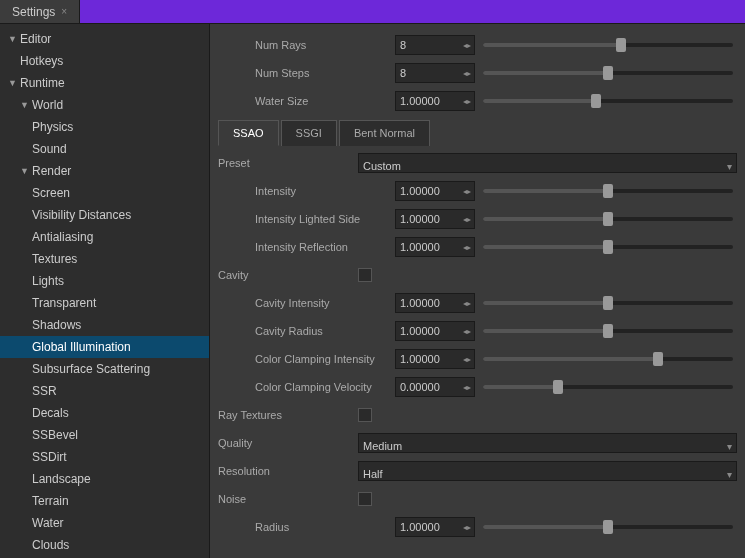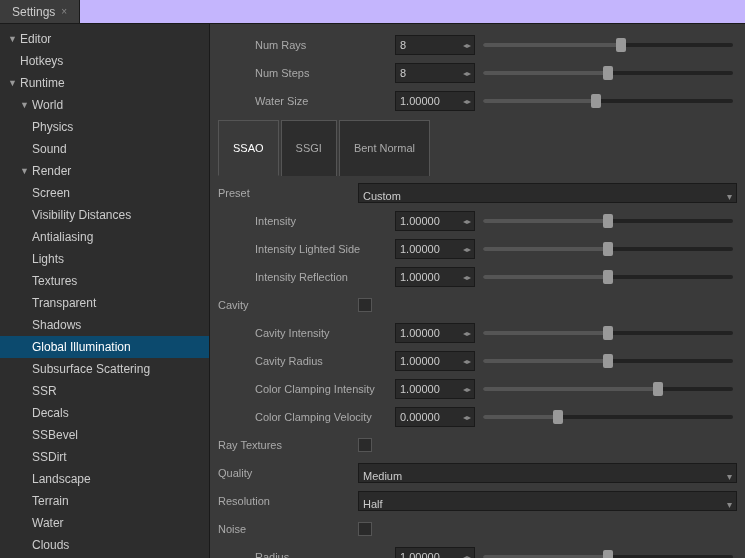--- a/index.html
+++ b/index.html
@@ -8,21 +8,21 @@
       font-family: 'Segoe UI', Arial, sans-serif;
       font-size: 12px;
       color: #cccccc;
       width: 745px;
       height: 558px;
       overflow: hidden;
     }
 
     
     .tab-bar {
-      background: #c4b5fd;
+      background: #6d28d9;
       display: flex;
       align-items: center;
       height: 24px;
       border-bottom: 1px solid #1a1a1a;
     }
     .tab-item {
       padding: 0 12px;
       height: 100%;
       display: flex;
       align-items: center;
@@ -157,21 +157,21 @@
       align-items: center;
       justify-content: center;
     }
 
     
     .inner-tabs {
       display: flex;
       margin-bottom: 4px;
     }
     .inner-tab {
-      padding: 21px 14px;
+      padding: 6px 14px;
       background: #2d2d2d;
       border: 1px solid #555;
       border-bottom: none;
       color: #aaa;
       font-size: 11px;
       cursor: pointer;
       margin-right: 2px;
     }
     .inner-tab.active {
       background: #3a3a3a;
@@ -237,22 +237,22 @@
   <div class="tree-item "><span class="arrow">▼</span> Editor</div>
       <div class="tree-item indent1">Hotkeys</div>
       <div class="tree-item "><span class="arrow">▼</span> Runtime</div>
       <div class="tree-item indent1"><span class="arrow">▼</span> World</div>
       <div class="tree-item indent2">Physics</div>
       <div class="tree-item indent2">Sound</div>
       <div class="tree-item indent1"><span class="arrow">▼</span> Render</div>
       <div class="tree-item indent2">Screen</div>
       <div class="tree-item indent2">Visibility Distances</div>
       <div class="tree-item indent2">Antialiasing</div>
+      <div class="tree-item indent2">Textures</div>
       <div class="tree-item indent2">Lights</div>
-      <div class="tree-item indent2">Textures</div>
       <div class="tree-item indent2">Transparent</div>
       <div class="tree-item indent2">Shadows</div>
       <div class="tree-item indent2 active">Global Illumination</div>
       <div class="tree-item indent2">Subsurface Scattering</div>
       <div class="tree-item indent2">SSR</div>
       <div class="tree-item indent2">Decals</div>
       <div class="tree-item indent2">SSBevel</div>
       <div class="tree-item indent2">SSDirt</div>
       <div class="tree-item indent2">Landscape</div>
       <div class="tree-item indent2">Terrain</div>

